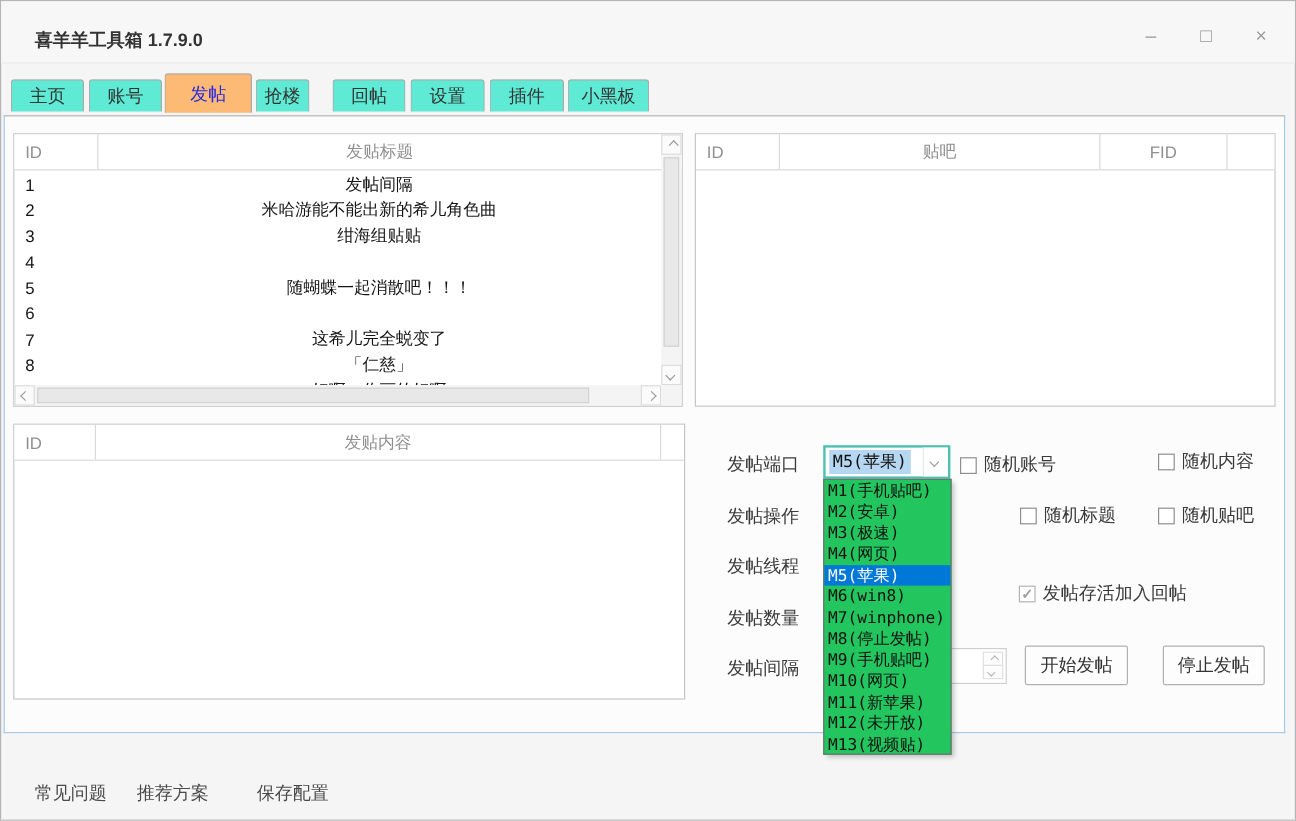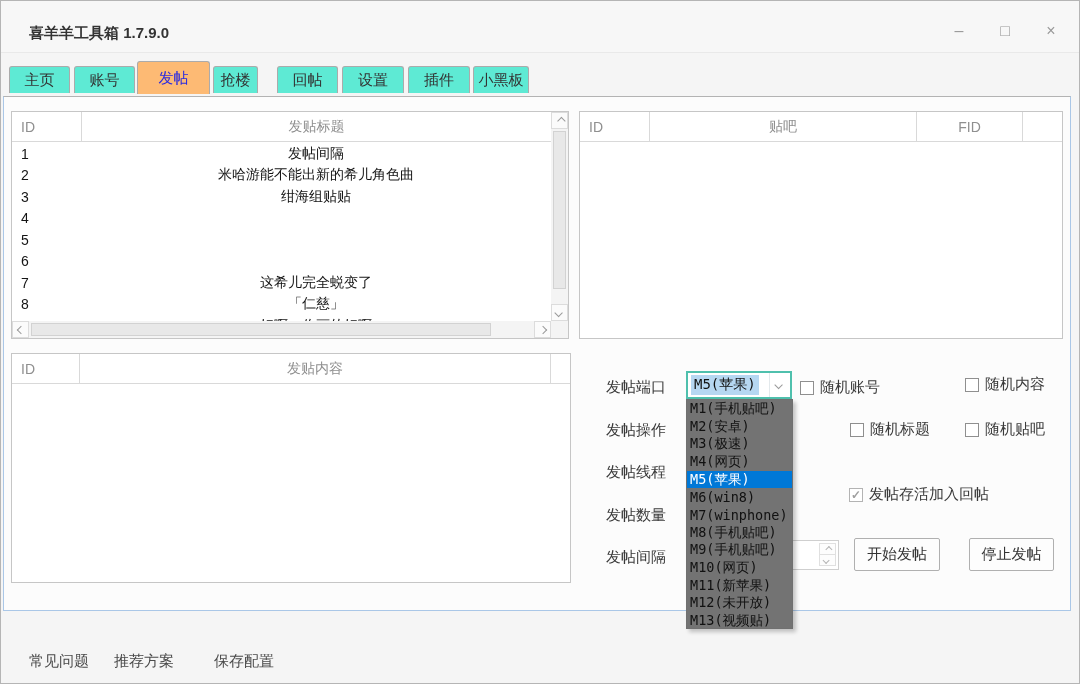--- a/index.html
+++ b/index.html
@@ -43,21 +43,21 @@
   .chev.up { transform:rotate(135deg) translate(-1px,-1px); }
   .chev.down { transform:rotate(-45deg) translate(-1px,-1px); }
   .chev.left { transform:rotate(45deg); }
   .chev.right { transform:rotate(225deg); }
 
   
   .flabel { position:absolute; font-size:15px; color:#3a3a3a; z-index:2; }
   .combo { position:absolute; left:685px; top:370px; width:106px; height:28px; background:#fff; border:2px solid #4fc0ad; display:flex; z-index:15; }
   .combo-text { margin:2px 0 2px 3px; padding:0 3px; font-family:"DejaVu Sans Mono",monospace; font-size:14px; color:#111; background:#b6d7f2; display:flex; align-items:center; white-space:nowrap; }
   .combo-btn { position:absolute; right:0; top:0; bottom:0; width:21px; border-left:1px solid #e3e9ec; display:flex; align-items:center; justify-content:center; background:#fff; }
-  .ddlist { position:absolute; left:685px; top:398px; width:107px; height:230px; background:#737373; border:1px solid #707070; z-index:20; box-shadow:3px 3px 4px rgba(0,0,0,0.22); }
+  .ddlist { position:absolute; left:685px; top:398px; width:107px; height:230px; background:#22c55e; border:1px solid #707070; z-index:20; box-shadow:3px 3px 4px rgba(0,0,0,0.22); }
   .dditem { height:17.7px; display:flex; align-items:center; padding-left:3px; font-family:"DejaVu Sans Mono",monospace; font-size:13.5px; color:#111; white-space:nowrap; }
   .dditem.selected { background:#0078d7; color:#fff; }
 
   
   .stepper { position:absolute; left:772px; top:539px; width:66px; height:30px; background:#fff; border:1px solid #cfcfcf; z-index:5; }
   .stepbtns { position:absolute; right:2px; top:2px; width:17px; height:24px; }
   .stepbtn { width:17px; height:12px; border:1px solid #e0e0e0; background:#fdfdfd; display:flex; align-items:center; justify-content:center; }
   .stepbtn .chev { width:5px; height:5px; border-color:#b5b5b5; }
 
   
@@ -87,21 +87,21 @@
   </div>
 
   <div class="tabstrip">
     <div class="tab" style="left:8px;width:61px;">主页</div>
     <div class="tab" style="left:73px;width:61px;">账号</div>
     <div class="tab active" style="left:136px;width:73px;">发帖</div>
     <div class="tab" style="left:212px;width:45px;">抢楼</div>
     <div class="tab" style="left:276px;width:61px;">回帖</div>
     <div class="tab" style="left:341px;width:62px;">设置</div>
     <div class="tab" style="left:407px;width:62px;">插件</div>
-    <div class="tab" style="left:472px;width:56px;">小黑板</div>
+    <div class="tab" style="left:472px;width:68px;">小黑板</div>
   </div>
 
   <div class="tabpage"></div>
 
   <div class="tbl" style="left:10px;top:110px;width:558px;height:228px;">
     <div class="thead">
       <div class="th padl" style="width:70px;">ID</div>
       <div class="th center" style="flex:1;margin-right:17px;">发贴标题</div>
     </div>
     <div class="tbody" style="right:17px;bottom:17px;">
@@ -115,20 +115,21 @@
         </div>
       <div class="trow">
           <div class="td-id">3</div>
           <div class="td-title">绀海组贴贴</div>
         </div>
       <div class="trow">
           <div class="td-id">4</div>
         </div>
       <div class="trow">
           <div class="td-id">5</div>
+          <div class="td-title">随蝴蝶一起消散吧！！！</div>
         </div>
       <div class="trow">
           <div class="td-id">6</div>
         </div>
       <div class="trow">
           <div class="td-id">7</div>
           <div class="td-title">这希儿完全蜕变了</div>
         </div>
       <div class="trow">
           <div class="td-id">8</div>
@@ -204,21 +205,21 @@
   </div>
 
   <div class="ddlist">
     <div class="dditem">M1(手机贴吧)</div>
     <div class="dditem">M2(安卓)</div>
     <div class="dditem">M3(极速)</div>
     <div class="dditem">M4(网页)</div>
     <div class="dditem selected">M5(苹果)</div>
     <div class="dditem">M6(win8)</div>
     <div class="dditem">M7(winphone)</div>
-    <div class="dditem">M8(手机贴吧)</div>
+    <div class="dditem">M8(停止发帖)</div>
     <div class="dditem">M9(手机贴吧)</div>
     <div class="dditem">M10(网页)</div>
     <div class="dditem">M11(新苹果)</div>
     <div class="dditem">M12(未开放)</div>
     <div class="dditem">M13(视频贴)</div>
   </div>
 
   <div class="cb" style="left:799px;top:377px;">
     <span class="cbbox"></span>
     <span class="cblabel">随机账号</span>

